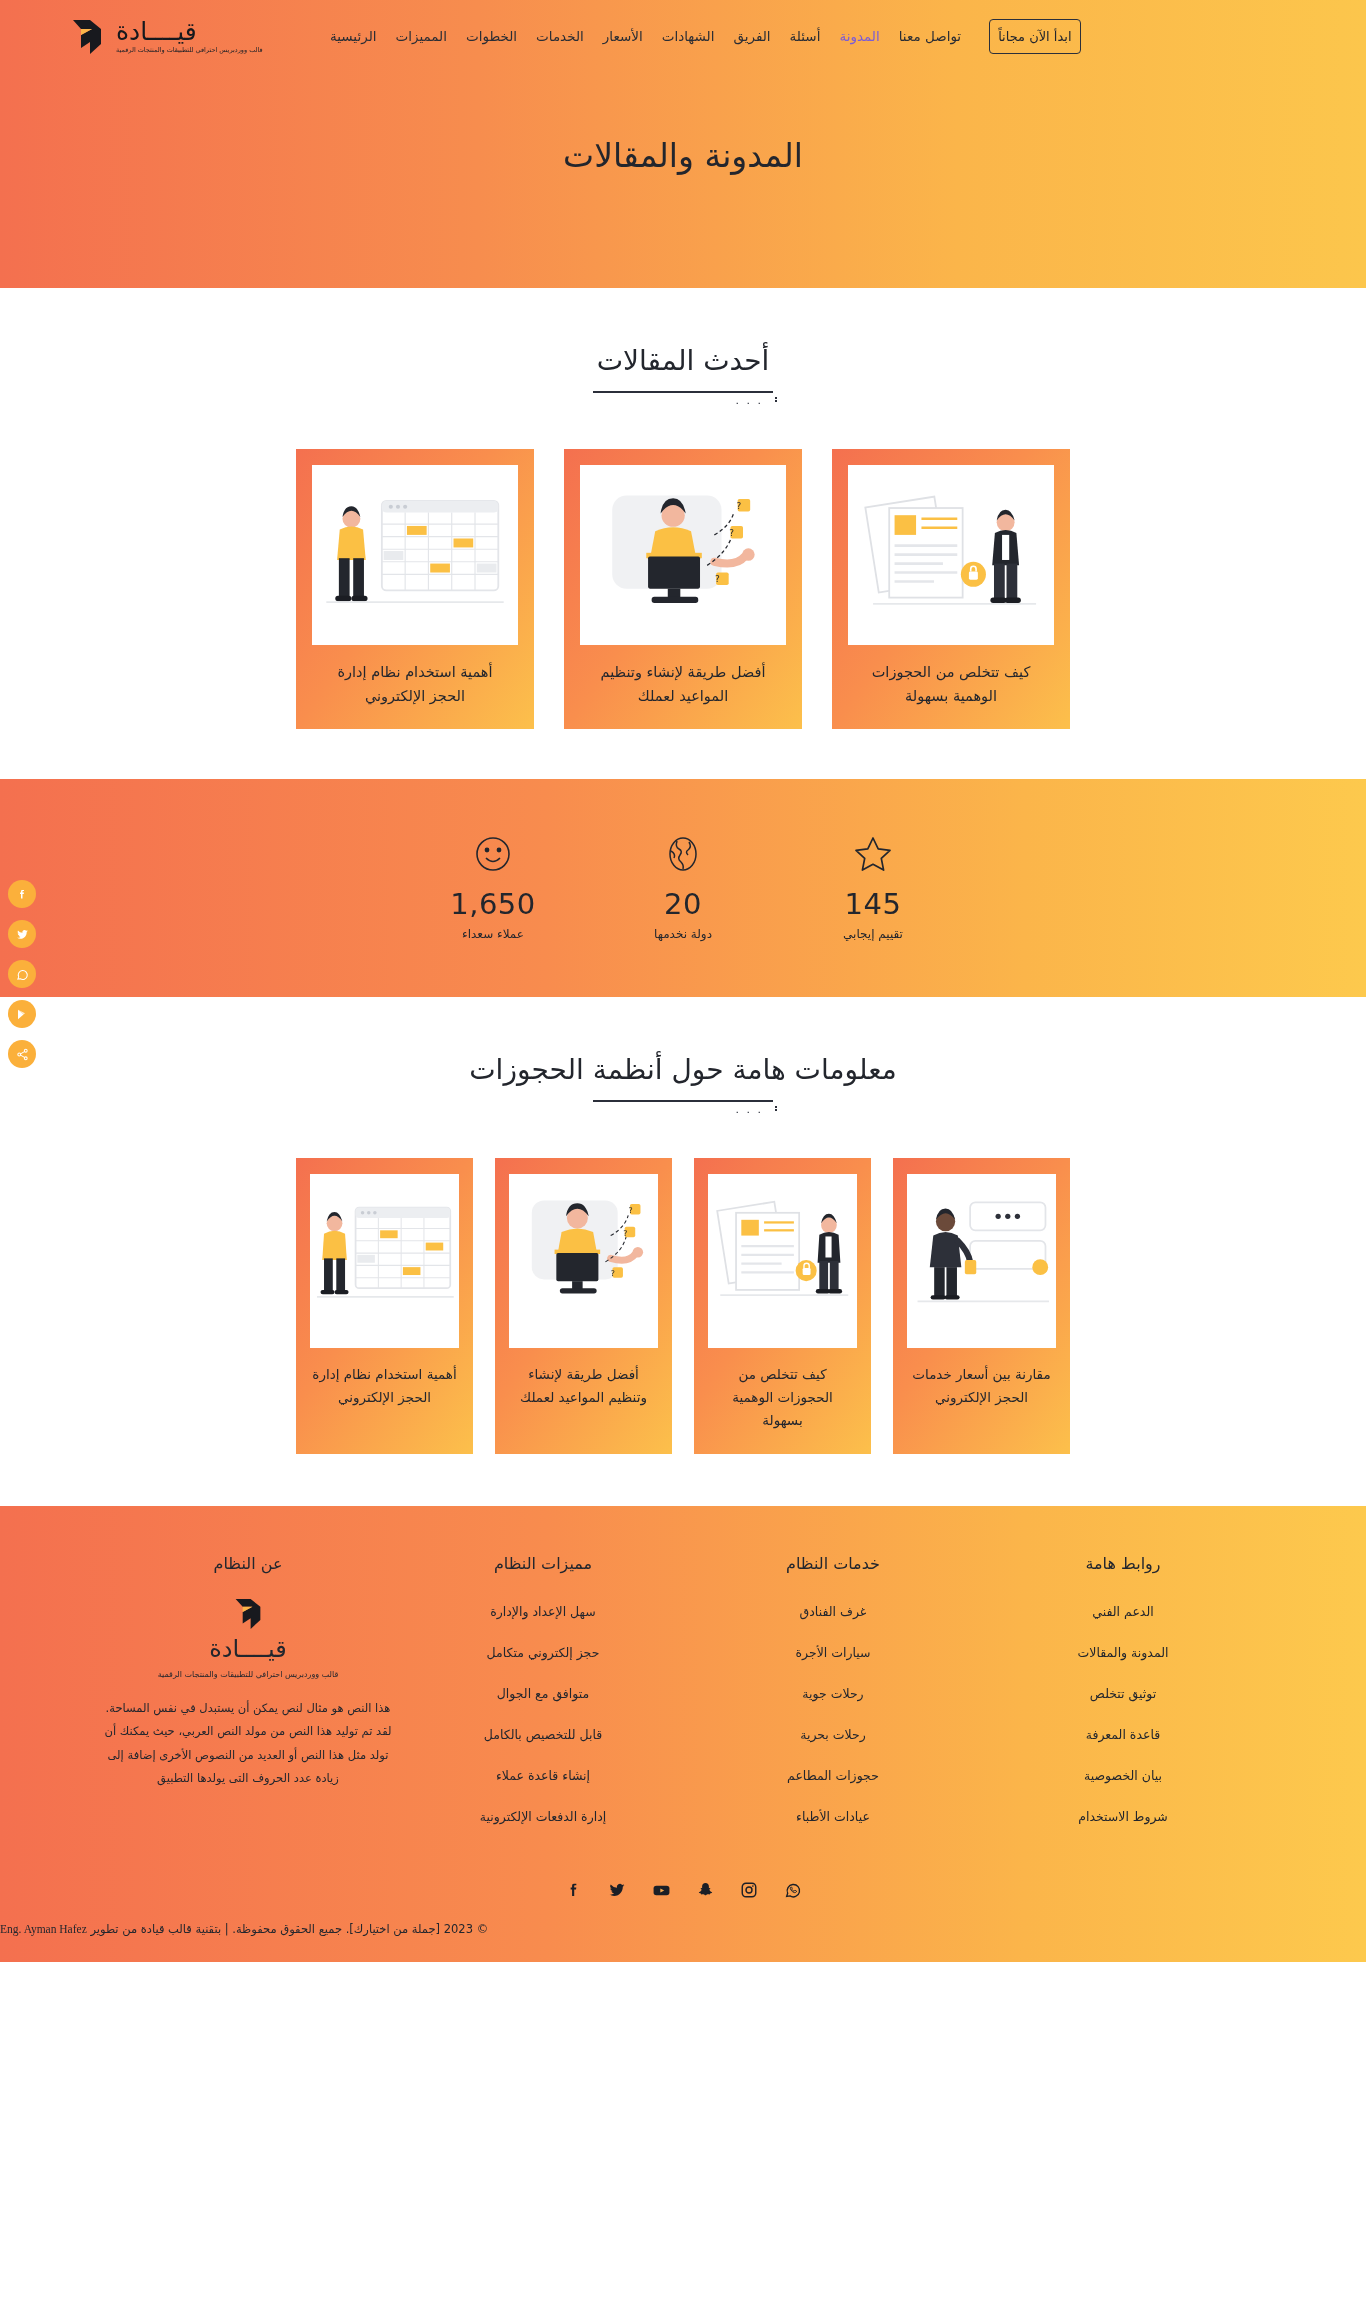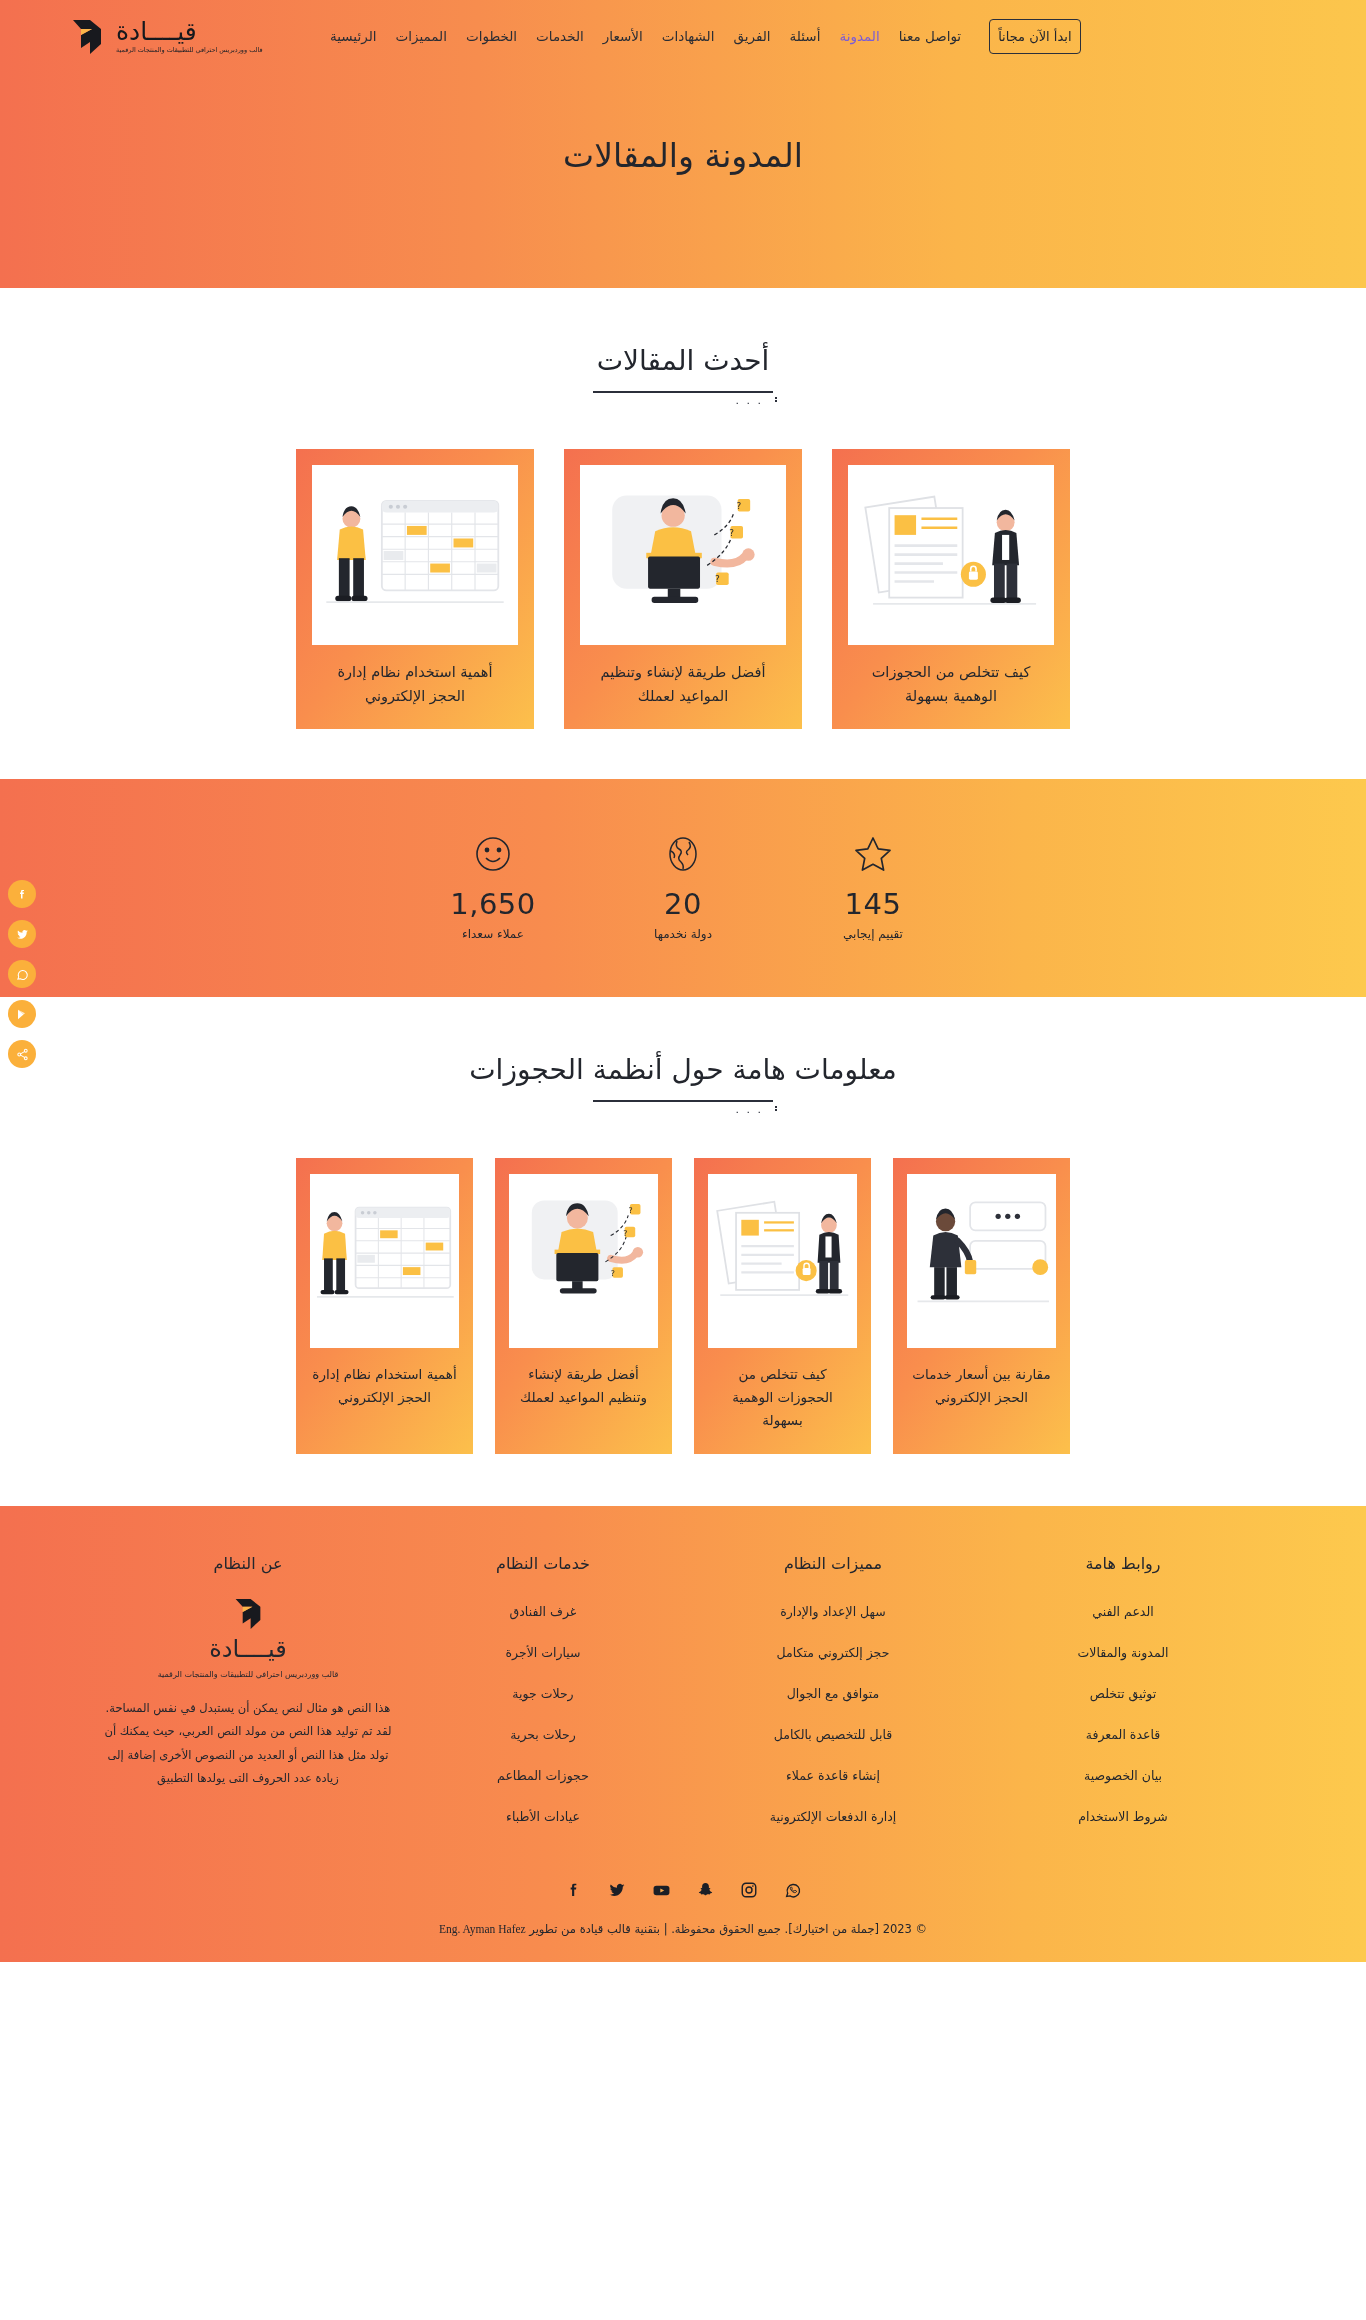--- a/index.html
+++ b/index.html
@@ -100,21 +100,21 @@
   .fcol li{margin-bottom:22px;}
   .fcol li a{color:#23262d;text-decoration:none;font-size:12.5px;}
   .flogo{display:flex;flex-direction:column;align-items:center;gap:6px;margin-top:-4px;}
   .flogo .mark{width:30px;height:32px;}
   .flogo .name{font-size:24px;letter-spacing:1px;}
   .flogo .sub{font-size:8px;margin-top:1px;}
   .fabout{font-size:11.5px;line-height:2.05;text-align:center;margin-top:18px;padding:0 6px;}
   .social{display:flex;flex-direction:row-reverse;gap:26px;justify-content:center;margin:34px 0 0;}
   .social a{color:#1c1f26;display:inline-flex;}
   .copy{
-    text-align:center;font-size:11.5px;padding:22px 0 26px;color:#23262d;
+    text-align:left;font-size:11.5px;padding:22px 0 26px;color:#23262d;
   }
   .copy .en{font-family:"Liberation Serif",serif;}
   
   .rail{position:absolute;left:8px;top:880px;display:flex;flex-direction:column;gap:12px;z-index:40;}
   .rail a{
     width:28px;height:28px;border-radius:50%;background:#fbb03b;
     display:flex;align-items:center;justify-content:center;color:#fff;
   }
   
   .totop{
@@ -486,40 +486,40 @@
               <path d="M11 11 L22 11 L11 17 Z" fill="#fbb54a"></path>
             </svg>
           </span>
           <span class="name">قيــــادة</span>
           <span class="sub">قالب ووردبريس احترافي للتطبيقات والمنتجات الرقمية</span>
         </div>
         <p class="fabout">هذا النص هو مثال لنص يمكن أن يستبدل في نفس المساحة. لقد تم توليد هذا النص من مولد النص العربي، حيث يمكنك أن تولد مثل هذا النص أو العديد من النصوص الأخرى إضافة إلى زيادة عدد الحروف التى يولدها التطبيق</p>
       </div>
 
       <div class="fcol">
+        <h4>مميزات النظام</h4>
+        <ul>
+          <li><a href="#">سهل الإعداد والإدارة</a></li>
+          <li><a href="#">حجز إلكتروني متكامل</a></li>
+          <li><a href="#">متوافق مع الجوال</a></li>
+          <li><a href="#">قابل للتخصيص بالكامل</a></li>
+          <li><a href="#">إنشاء قاعدة عملاء</a></li>
+          <li><a href="#">إدارة الدفعات الإلكترونية</a></li>
+        </ul>
+      </div>
+
+      <div class="fcol">
         <h4>خدمات النظام</h4>
         <ul>
           <li><a href="#">غرف الفنادق</a></li>
           <li><a href="#">سيارات الأجرة</a></li>
           <li><a href="#">رحلات جوية</a></li>
           <li><a href="#">رحلات بحرية</a></li>
           <li><a href="#">حجوزات المطاعم</a></li>
           <li><a href="#">عيادات الأطباء</a></li>
-        </ul>
-      </div>
-
-      <div class="fcol">
-        <h4>مميزات النظام</h4>
-        <ul>
-          <li><a href="#">سهل الإعداد والإدارة</a></li>
-          <li><a href="#">حجز إلكتروني متكامل</a></li>
-          <li><a href="#">متوافق مع الجوال</a></li>
-          <li><a href="#">قابل للتخصيص بالكامل</a></li>
-          <li><a href="#">إنشاء قاعدة عملاء</a></li>
-          <li><a href="#">إدارة الدفعات الإلكترونية</a></li>
         </ul>
       </div>
 
       <div class="fcol">
         <h4>روابط هامة</h4>
         <ul>
           <li><a href="#">الدعم الفني</a></li>
           <li><a href="#">المدونة والمقالات</a></li>
           <li><a href="#">توثيق تتخلص</a></li>
           <li><a href="#">قاعدة المعرفة</a></li>

